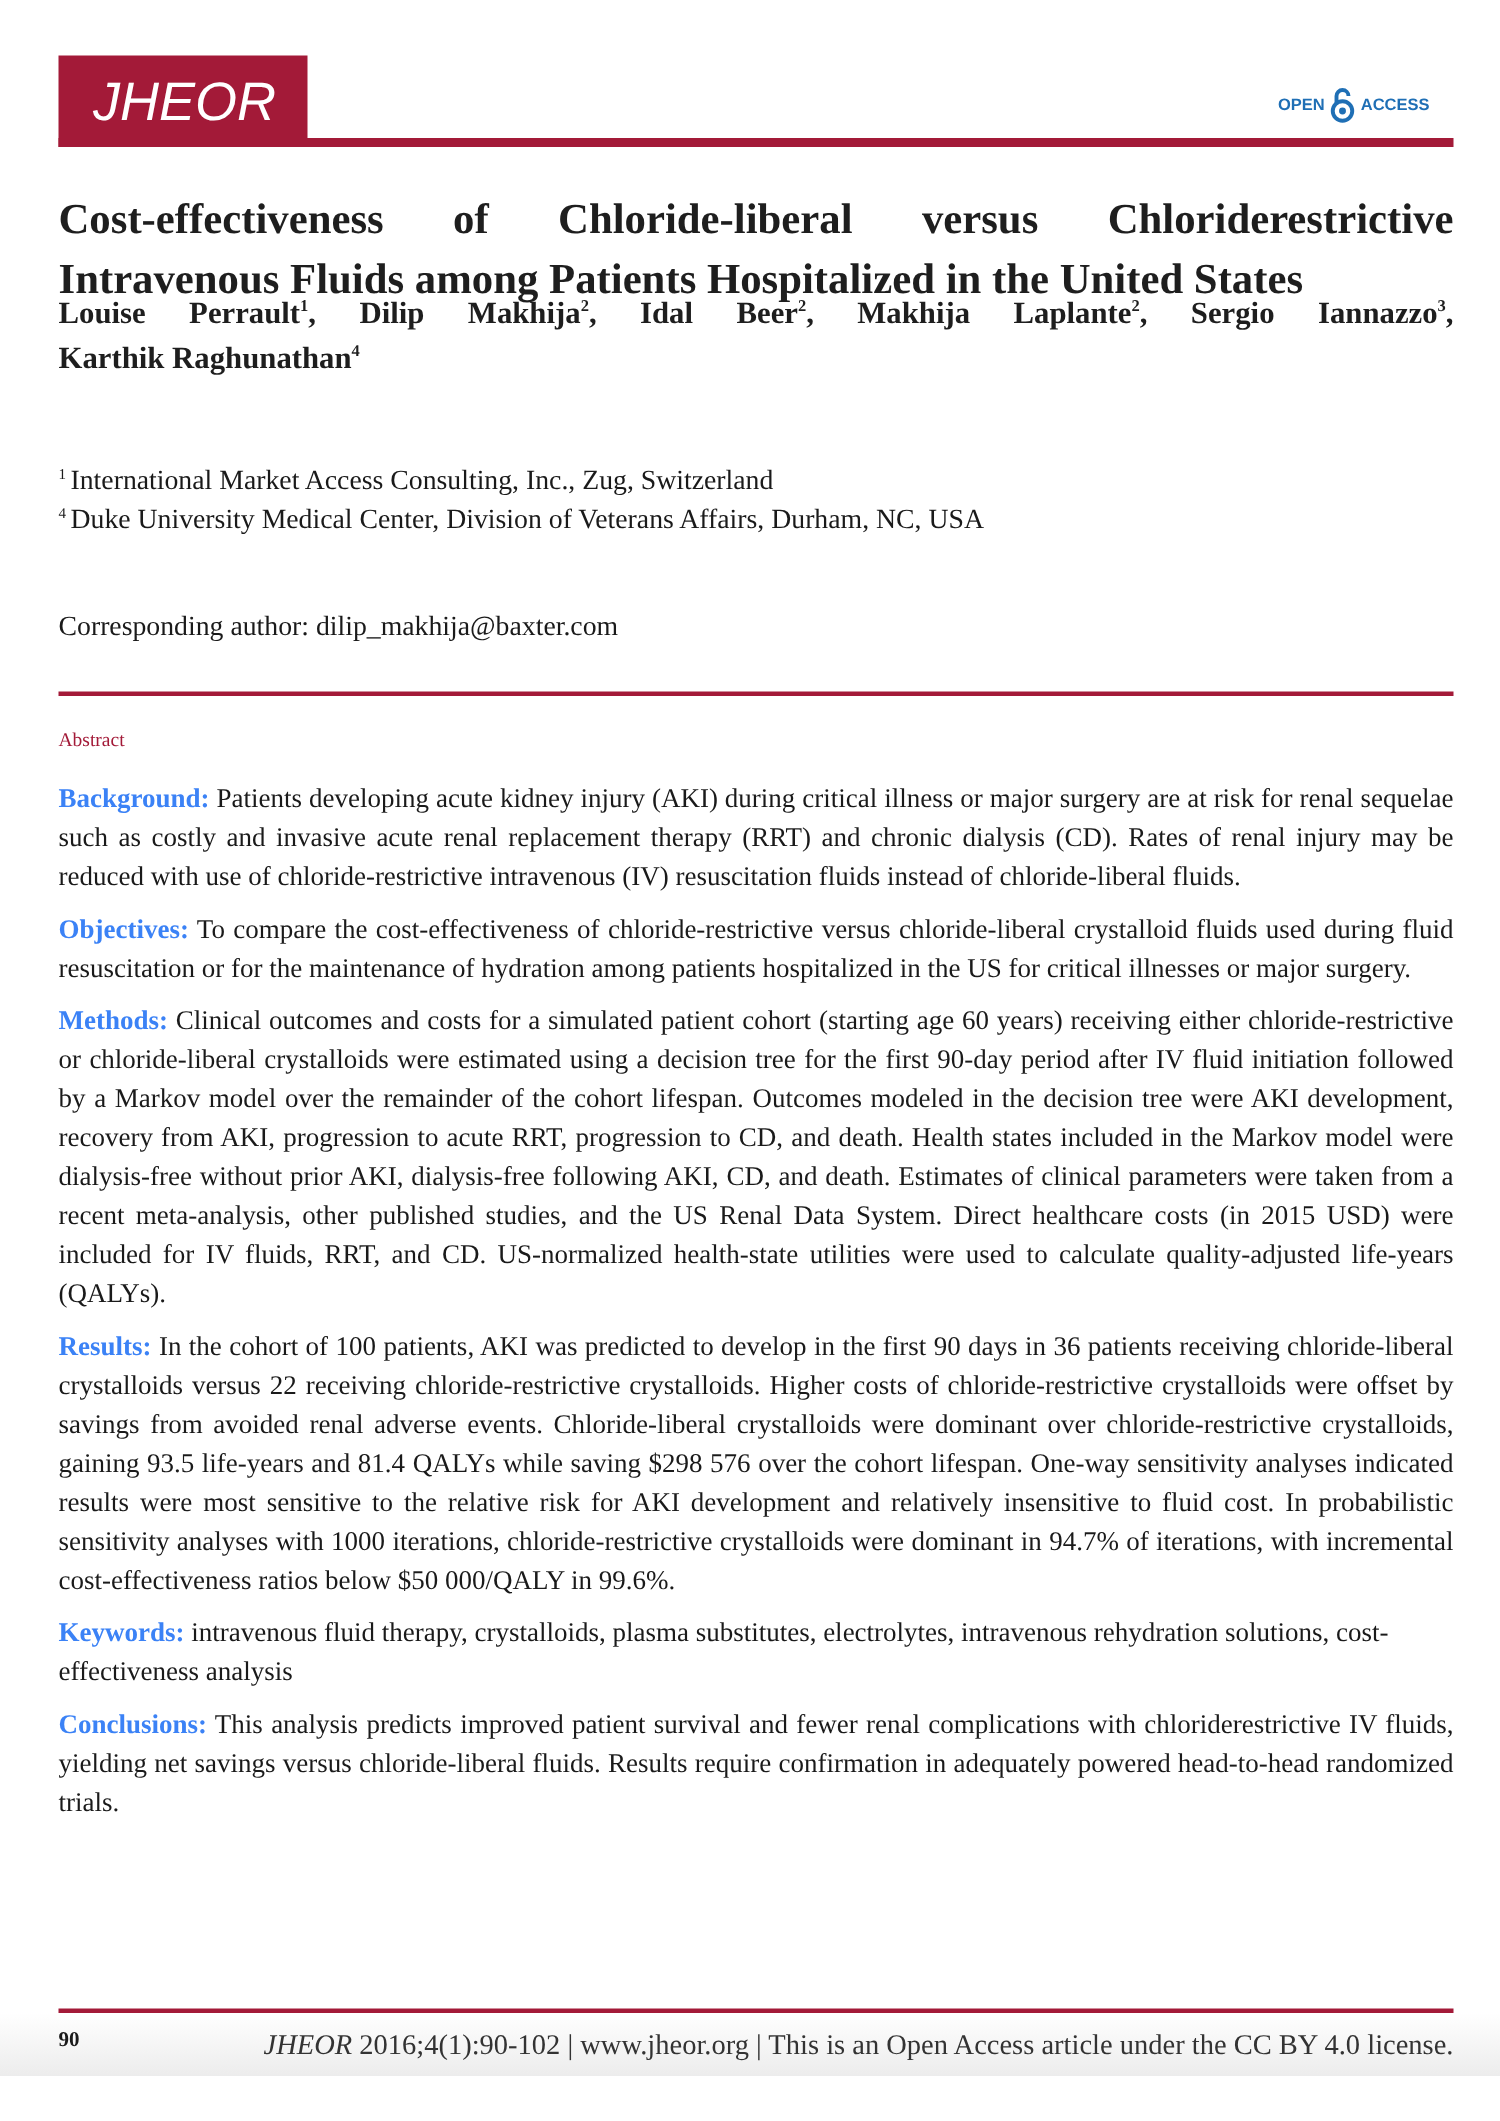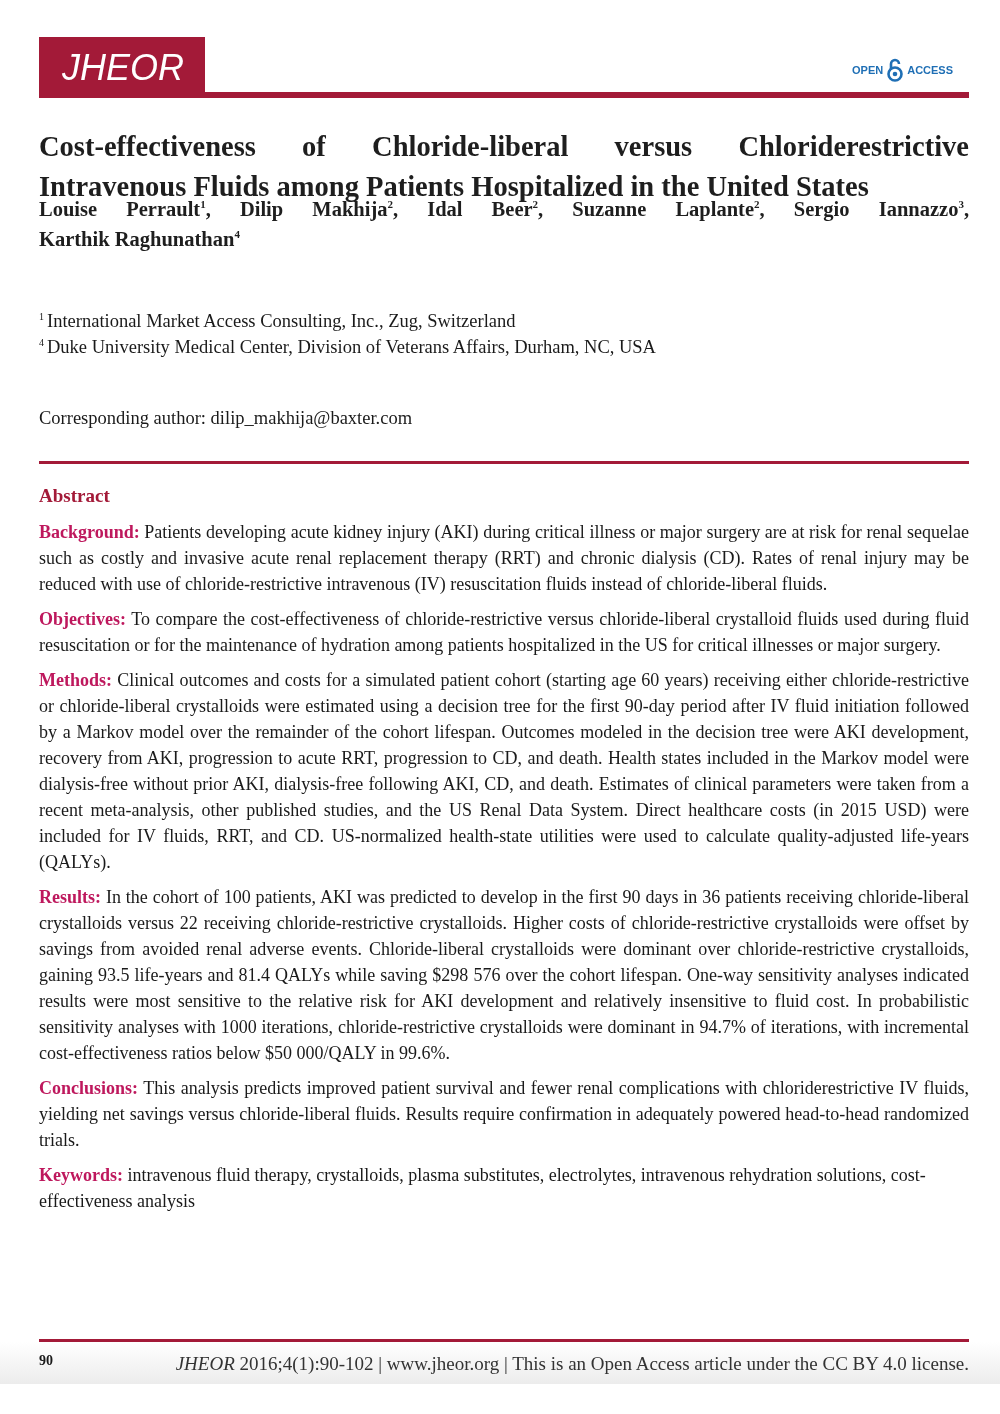--- a/index.html
+++ b/index.html
@@ -28,24 +28,24 @@
   .authors {
     position: absolute; left: 39px; top: 194px; width: 930px;
     font-weight: bold; font-size: 20.5px; line-height: 30px; text-align: justify; color: #1e1e1e;
   }
   .authors .l1 { display: block; text-align-last: justify; }
   .authors sup { font-size: 11px; vertical-align: super; line-height: 0; font-weight: bold; }
   .affils { position: absolute; left: 39px; top: 296px; font-size: 18.5px; line-height: 26px; margin-top: 12px; }
   .affils sup { font-size: 10px; line-height: 0; vertical-align: super; margin-right: 3px; }
   .corr { position: absolute; left: 39px; top: 408px; font-size: 18.5px; }
   .mid-rule { position: absolute; left: 39px; top: 461px; width: 930px; height: 3px; background: #a31a38; }
-  .abs-title { position: absolute; left: 39px; top: 485px; font-size: 19px; font-weight: bold; color: #a31a38; }
+  .abs-title { position: absolute; left: 39px; top: 485px; font-size: 13px; font-weight: normal; color: #a31a38; }
   .abstract { position: absolute; left: 39px; top: 519px; width: 930px; font-size: 18px; line-height: 26px; }
   .abstract p { margin: 0 0 9px 0; text-align: justify; }
-  .abstract b { color: #be185d; }
+  .abstract b { color: #3b82f6; }
   .foot-rule { position: absolute; left: 39px; top: 1339px; width: 930px; height: 3px; background: #a31a38; }
   .footer-band {
     position: absolute; left: 0; top: 1342px; width: 1000px; height: 42px;
     background: linear-gradient(#ffffff, #ececec);
   }
   .page-num { position: absolute; left: 39px; top: 1353px; font-weight: bold; font-size: 14px; }
   .foot-cite { position: absolute; right: 31px; top: 1353px; font-size: 19px; color: #333; }
   .foot-cite i { font-style: italic; }
 </style>
 </head>
@@ -69,21 +69,21 @@
 <div class="title">
   <span class="l1">Cost-effectiveness of Chloride-liberal versus Chloriderestrictive</span>
   <span>Intravenous Fluids among Patients Hospitalized in the United States</span>
 </div>
 
 <div class="authors">
   <span class="l1">
     <span>Louise Perrault</span><sup>1</sup>,
     <span>Dilip Makhija</span><sup>2</sup>,
     <span>Idal Beer</span><sup>2</sup>,
-    <span>Suzanne Laplante</span><sup>2</sup>,
+    <span>Makhija Laplante</span><sup>2</sup>,
     <span>Sergio Iannazzo</span><sup>3</sup>,
   </span>
   <span>Karthik Raghunathan</span><sup>4</sup>
 </div>
 
 <div class="affils">
   <div><sup>1</sup><span>International Market Access Consulting, Inc., Zug, Switzerland</span></div>
   <div><sup>4</sup><span>Duke University Medical Center, Division of Veterans Affairs, Durham, NC, USA</span></div>
 </div>
 
@@ -91,20 +91,20 @@
 
 <div class="mid-rule"></div>
 
 <div class="abs-title">Abstract</div>
 
 <div class="abstract">
   <p><b>Background:</b><span> Patients developing acute kidney injury (AKI) during critical illness or major surgery are at risk for renal sequelae such as costly and invasive acute renal replacement therapy (RRT) and chronic dialysis (CD). Rates of renal injury may be reduced with use of chloride-restrictive intravenous (IV) resuscitation fluids instead of chloride-liberal fluids.</span></p>
   <p><b>Objectives:</b><span> To compare the cost-effectiveness of chloride-restrictive versus chloride-liberal crystalloid fluids used during fluid resuscitation or for the maintenance of hydration among patients hospitalized in the US for critical illnesses or major surgery.</span></p>
   <p><b>Methods:</b><span> Clinical outcomes and costs for a simulated patient cohort (starting age 60 years) receiving either chloride-restrictive or chloride-liberal crystalloids were estimated using a decision tree for the first 90-day period after IV fluid initiation followed by a Markov model over the remainder of the cohort lifespan. Outcomes modeled in the decision tree were AKI development, recovery from AKI, progression to acute RRT, progression to CD, and death. Health states included in the Markov model were dialysis-free without prior AKI, dialysis-free following AKI, CD, and death. Estimates of clinical parameters were taken from a recent meta-analysis, other published studies, and the US Renal Data System. Direct healthcare costs (in 2015 USD) were included for IV fluids, RRT, and CD. US-normalized health-state utilities were used to calculate quality-adjusted life-years (QALYs).</span></p>
   <p><b>Results:</b><span> In the cohort of 100 patients, AKI was predicted to develop in the first 90 days in 36 patients receiving chloride-liberal crystalloids versus 22 receiving chloride-restrictive crystalloids. Higher costs of chloride-restrictive crystalloids were offset by savings from avoided renal adverse events. Chloride-liberal crystalloids were dominant over chloride-restrictive crystalloids, gaining 93.5 life-years and 81.4 QALYs while saving $298 576 over the cohort lifespan. One-way sensitivity analyses indicated results were most sensitive to the relative risk for AKI development and relatively insensitive to fluid cost. In probabilistic sensitivity analyses with 1000 iterations, chloride-restrictive crystalloids were dominant in 94.7% of iterations, with incremental cost-effectiveness ratios below $50 000/QALY in 99.6%.</span></p>
+  <p style="text-align:left"><b>Keywords:</b><span> intravenous fluid therapy, crystalloids, plasma substitutes, electrolytes, intravenous rehydration solutions, cost-effectiveness analysis</span></p>
   <p><b>Conclusions:</b><span> This analysis predicts improved patient survival and fewer renal complications with chloriderestrictive IV fluids, yielding net savings versus chloride-liberal fluids. Results require confirmation in adequately powered head-to-head randomized trials.</span></p>
-  <p style="text-align:left"><b>Keywords:</b><span> intravenous fluid therapy, crystalloids, plasma substitutes, electrolytes, intravenous rehydration solutions, cost-effectiveness analysis</span></p>
 </div>
 
 <div class="footer-band"></div>
 <div class="foot-rule"></div>
 <div class="page-num">90</div>
 <div class="foot-cite"><i>JHEOR</i><span> 2016;4(1):90-102 | www.jheor.org | This is an Open Access article under the CC BY 4.0 license.</span></div>
 
 </body></html>

